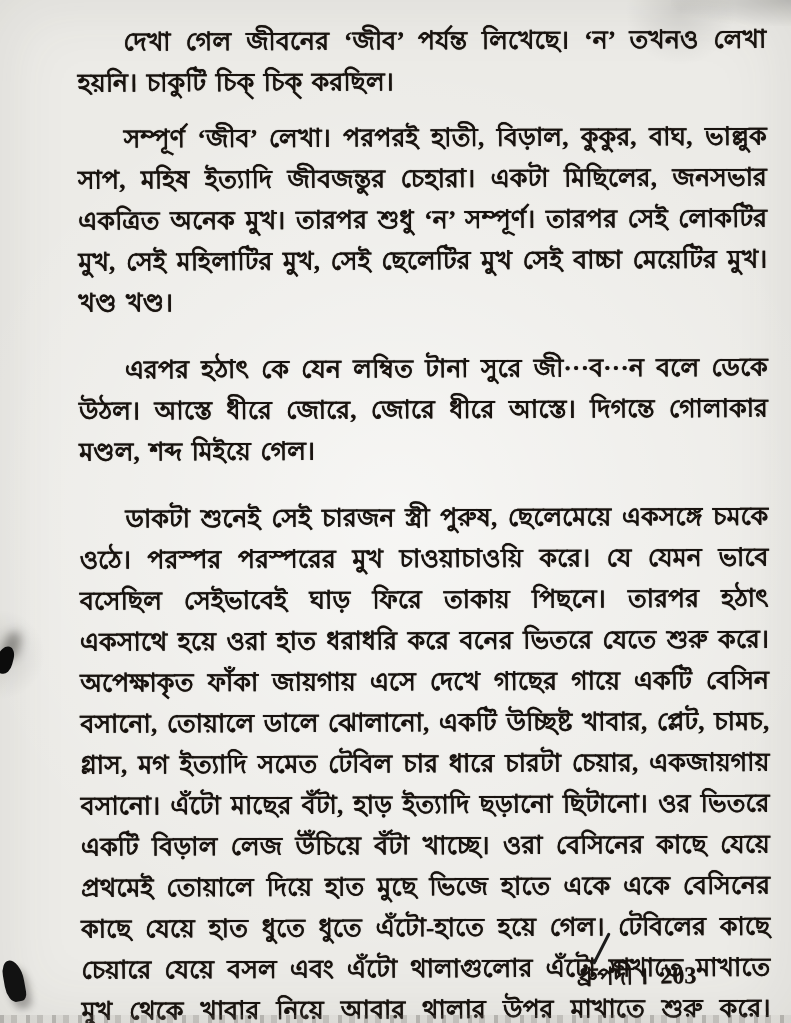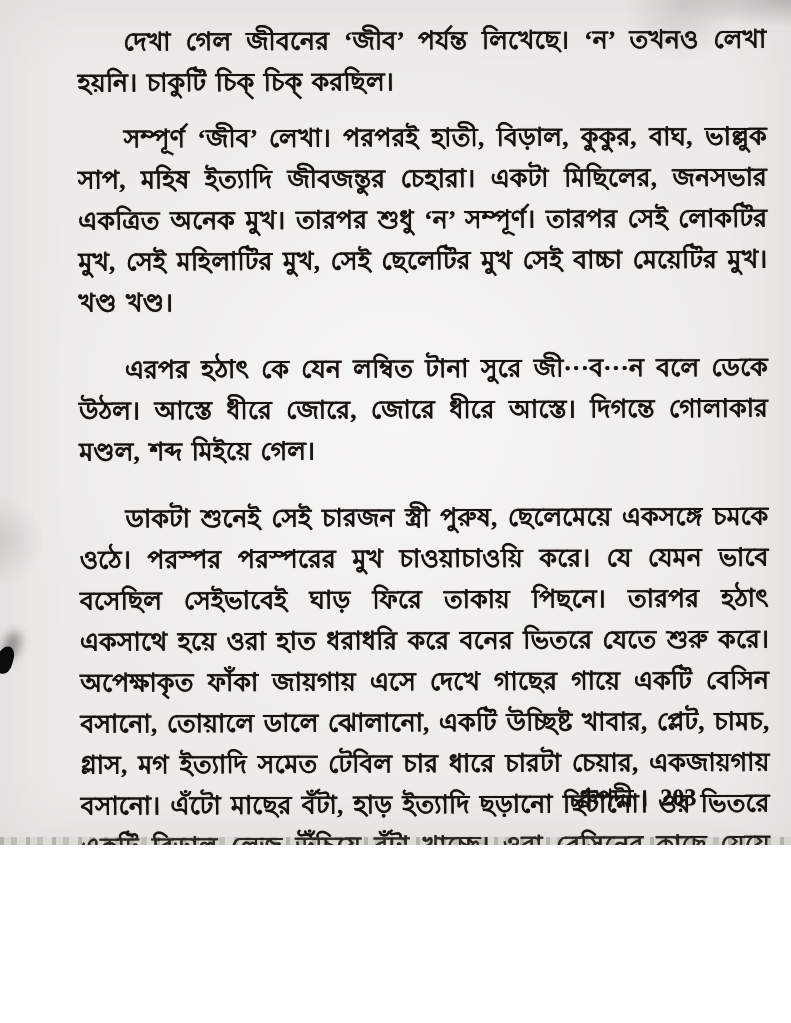--- a/index.html
+++ b/index.html
@@ -6,21 +6,21 @@
     margin: 0;
     padding: 0;
     width: 791px;
     height: 1023px;
     overflow: hidden;
     font-family: "Liberation Serif", "DejaVu Serif", serif;
   }
   .page {
     position: relative;
     width: 791px;
-    height: 845px;
+    height: 1023px;
     background:
       radial-gradient(circle at 86% 1%, rgba(0,0,0,0.10), transparent 55px),
       radial-gradient(circle at 0% 64%, rgba(0,0,0,0.10), transparent 45px),
       radial-gradient(circle at 50% 50%, rgba(255,255,255,0.55), transparent 70%),
       #ecebe7;
     box-shadow: inset 0 0 70px rgba(70,65,58,0.10);
     overflow: hidden;
   }
   .text-block {
     position: absolute;

